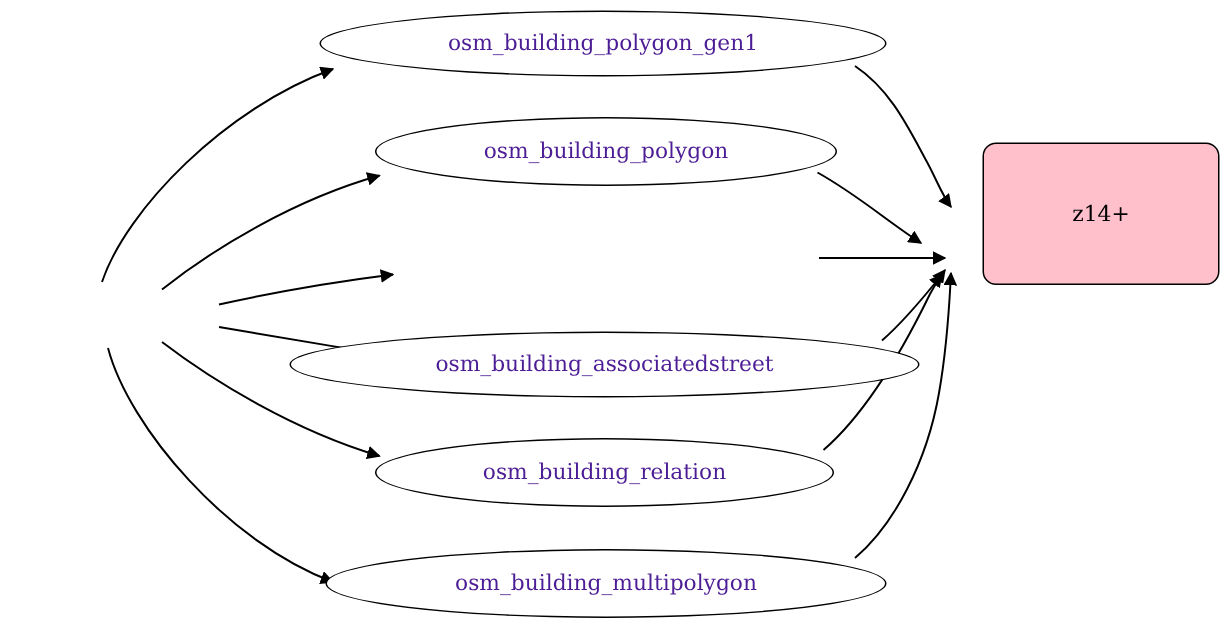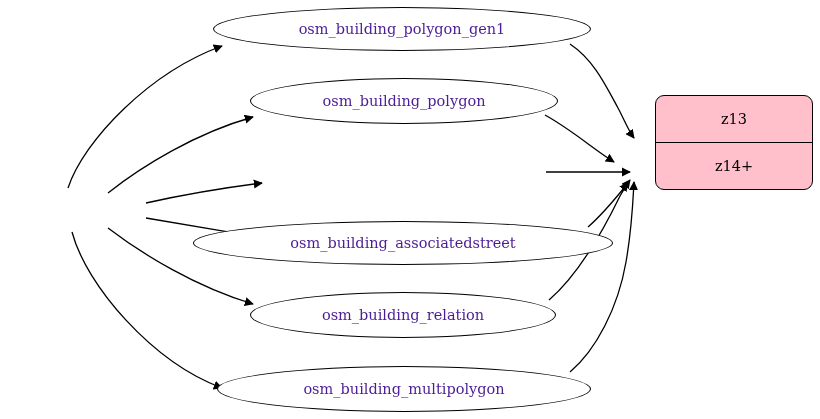--- a/index.html
+++ b/index.html
@@ -111,17 +111,16 @@
 
   <div class="node-ellipse" style="left:250px; top:292px; width:306px; height:46px;">
     <span class="node-label">osm_building_relation</span>
   </div>
 
   <div class="node-ellipse" style="left:217px; top:366px; width:374px; height:46px;">
     <span class="node-label">osm_building_multipolygon</span>
   </div>
 
   <div id="record-node" style="left:655px; top:95px; width:158px; height:95px; background:#ffc0cb;">
-    <div class="record-row">z13</div>
     <div class="record-row">z14+</div>
   </div>
 
 </div>
 
 </body></html>

